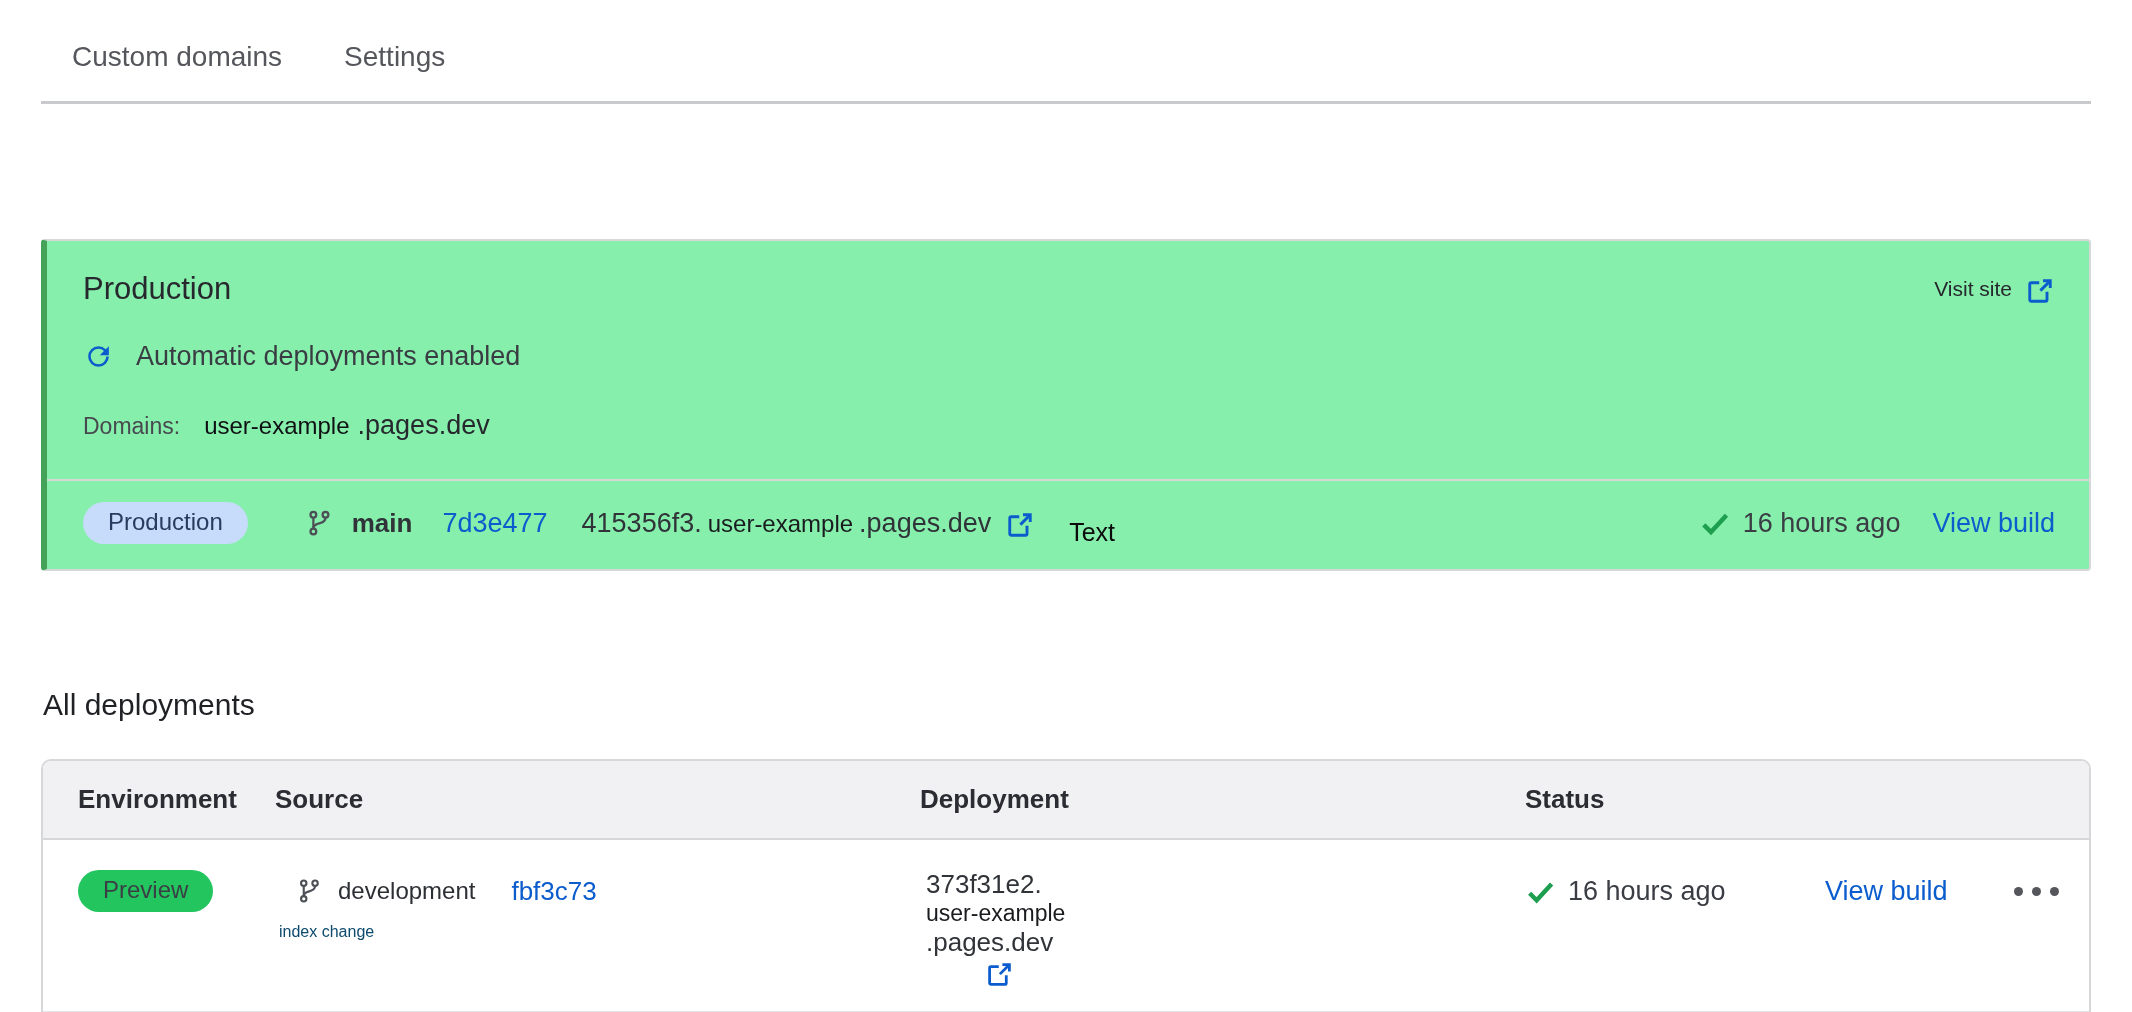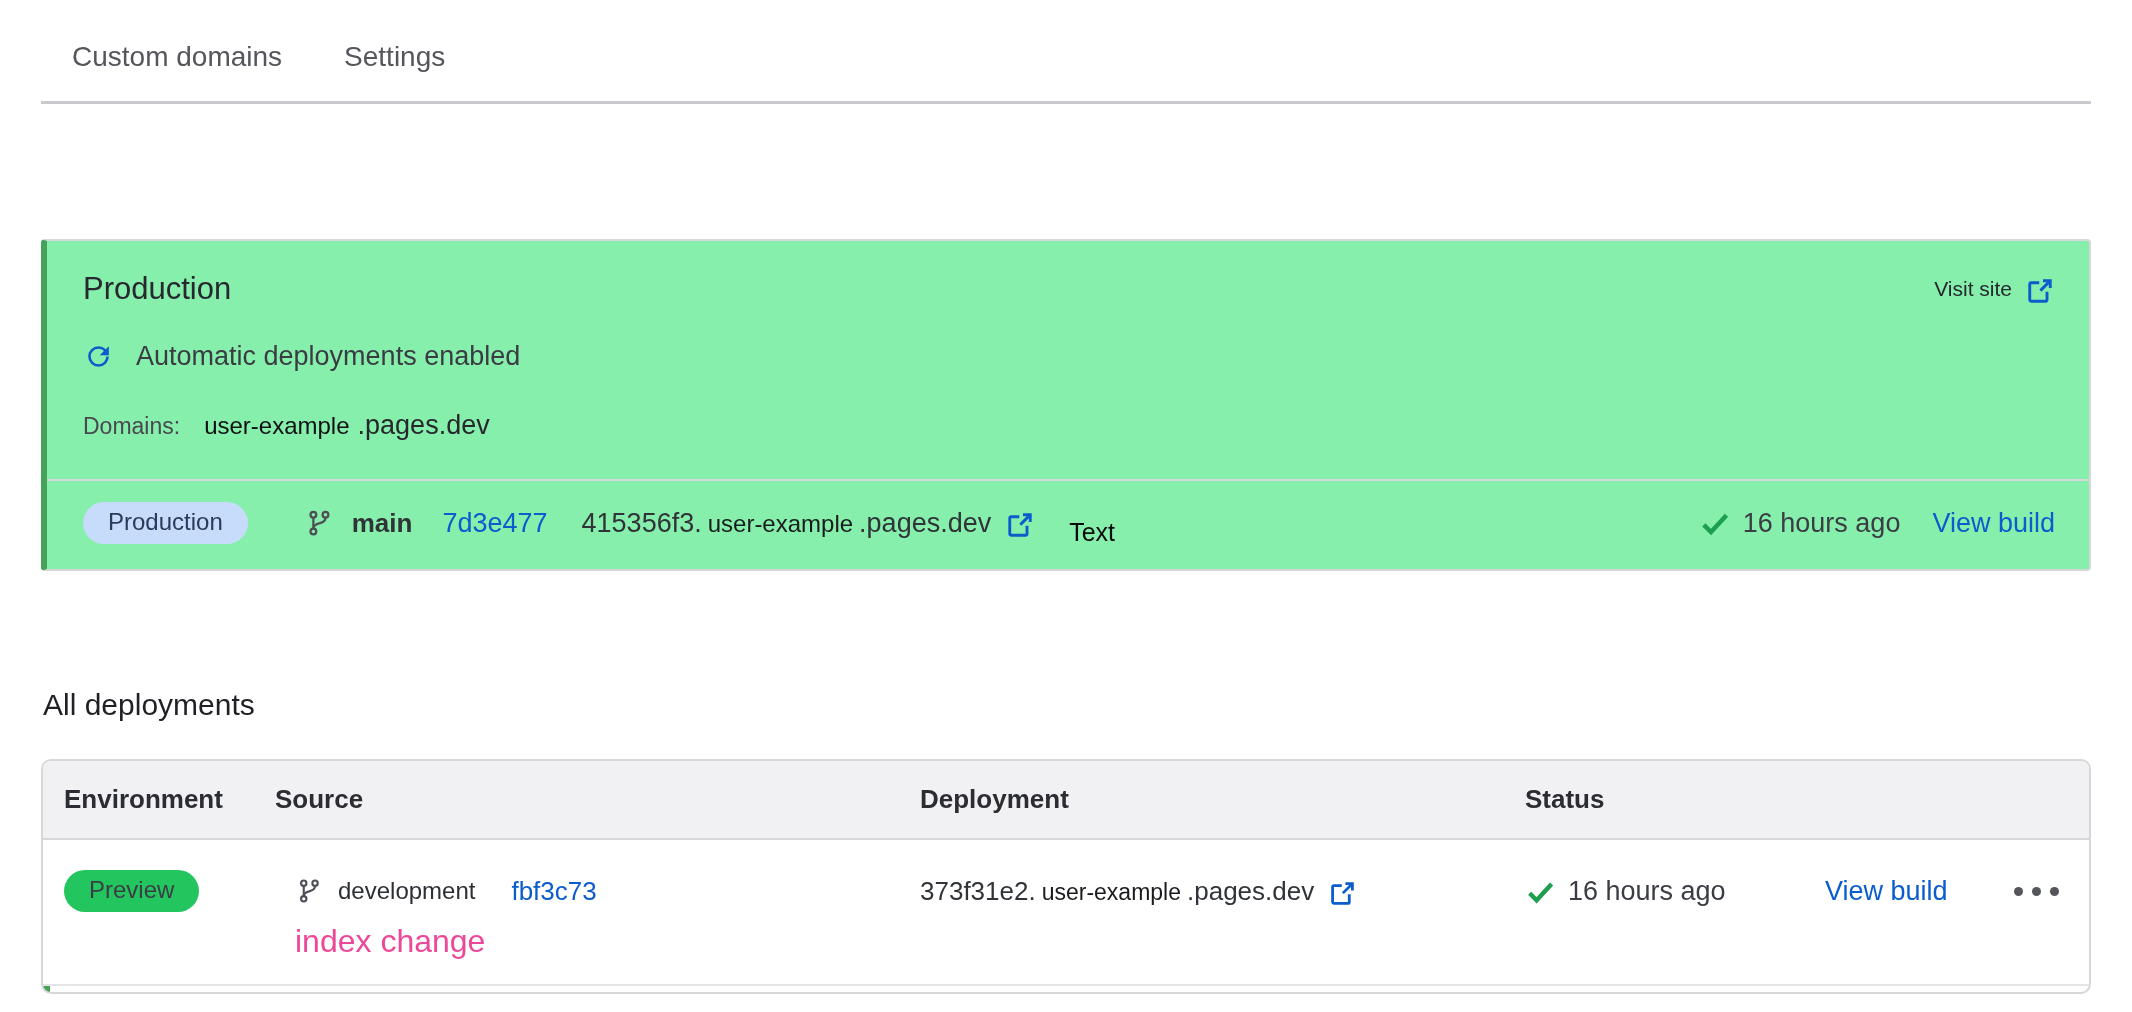--- a/index.html
+++ b/index.html
@@ -48,30 +48,30 @@
   .ext-icon { margin-left:14px; align-self:center; transform:translateY(2px); cursor:pointer; }
   .row-note { margin-left:34px; font-size:25px; color:#0b0b0b; transform:translateY(9px); }
   .row-right { margin-left:auto; display:flex; align-items:center; }
   .status-time { font-size:27px; color:#3a3d43; margin-left:12px; white-space:nowrap; }
   .view-build { font-size:27px; color:#0b5ccd; margin-left:32px; cursor:pointer; white-space:nowrap; }
 
   
   .section-heading { margin:117px 0 0 43px; font-size:30px; font-weight:500; color:#1f2125; }
   .table-card { margin:37px 41px 0; border:2px solid #d6d7d9; border-radius:10px; overflow:hidden; background:#fff; }
   .thead { display:flex; background:#f1f1f3; border-bottom:2px solid #d6d7d9; padding:23px 0; font-size:26px; font-weight:700; color:#2b2d32; }
-  .col-env { width:232px; padding-left:21px; flex:0 0 auto; }
+  .col-env { width:232px; padding-left:35px; flex:0 0 auto; }
   .col-source { width:645px; flex:0 0 auto; }
   .col-deploy { width:605px; flex:0 0 auto; }
   .col-status { flex:1 1 auto; }
   .trow { display:flex; align-items:flex-start; padding:29px 0 24px; border-bottom:2px solid #e4e5e7; }
   .row-line { display:flex; align-items:center; min-height:44px; }
   .source-line1 .branch-icon-sm { margin-left:20px; }
   .branch-name { margin-left:15px; font-size:24px; color:#2c2f34; }
   .commit-link-sm { margin-left:36px; font-size:26px; color:#0b5ccd; cursor:pointer; }
-  .commit-message { margin-top:10px; margin-left:20px; font-size:32px; color:#ec4899; }
+  .commit-message { margin-top:10px; margin-left:4px; font-size:16px; color:#0c4a6e; }
   .cell-status { display:flex; align-items:flex-start; }
   .status-group { display:flex; align-items:center; width:300px; flex:0 0 auto; }
   .view-build-cell { margin-left:0; }
   .dots { display:flex; gap:9px; margin-left:66px; margin-top:18px; cursor:pointer; }
   .dots i { width:9px; height:9px; border-radius:50%; background:#54565b; display:block; }
   .green-sliver { height:6px; width:7px; background:#44a259; }
 
   svg { display:block; }
 </style>
 </head>
@@ -189,21 +189,21 @@
           </svg>
         </span>
         <span class="branch-name">development</span>
         <span class="commit-link-sm">fbf3c73</span>
       </div>
       <div class="commit-message">index change</div>
     </div>
 
     <div class="col-deploy">
       <div class="row-line">
-        <span class="url-group" style="margin-left:0;">
+        <span class="url-group" style="margin-left:0;flex-direction:column;">
           <span class="url-prefix" style="font-size:26px;">373f31e2.</span>
           <span class="url-name" style="font-size:23px;">user-example</span>
           <span class="url-suffix" style="font-size:26px;">.pages.dev</span>
           <span class="ext-icon">
             <svg viewBox="0 0 24 24" width="29" height="29">
               <path d="M17.6 12.6V19a1.2 1.2 0 0 1-1.2 1.2H5A1.2 1.2 0 0 1 3.8 19V6.6A1.2 1.2 0 0 1 5 5.4h6.4" fill="none" stroke="#0b5ccd" stroke-width="2.3"></path>
               <path d="M14.4 3.8h5.8v5.8" fill="none" stroke="#0b5ccd" stroke-width="2.3"></path>
               <path d="M19.9 4.1l-7.6 7.6" fill="none" stroke="#0b5ccd" stroke-width="2.3"></path>
             </svg>
           </span>

